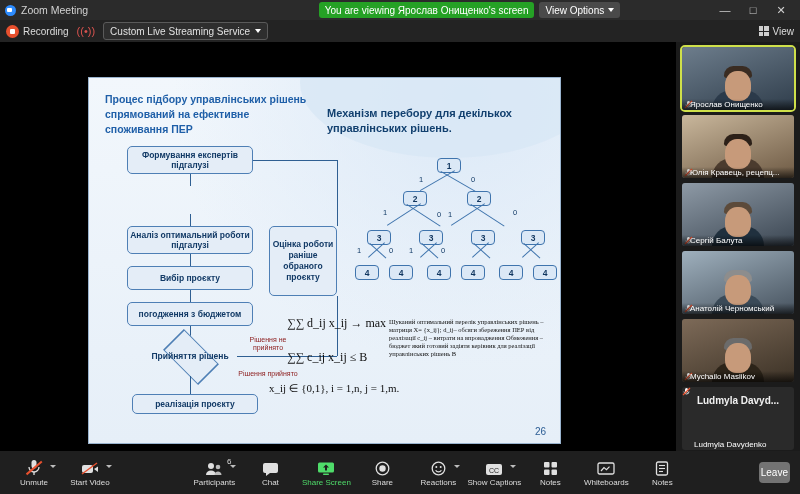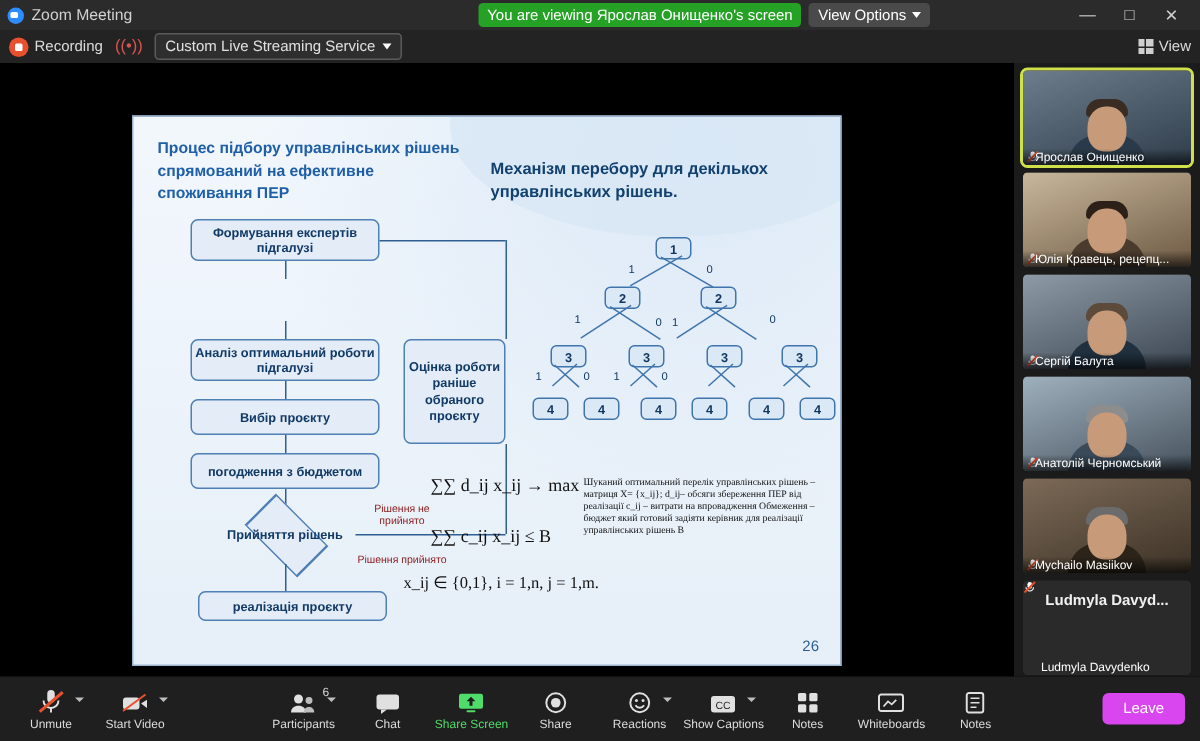--- a/index.html
+++ b/index.html
@@ -449,25 +449,25 @@
     top: 14px; right: 6px;
     width: 0; height: 0;
     border-left: 3px solid transparent;
     border-right: 3px solid transparent;
     border-top: 3.5px solid #bdbdbd;
   }
   .tools-left { display: flex; padding-left: 6px; }
   .tools-center { flex: 1; display: flex; justify-content: center; }
   .tools-right { display: flex; align-items: center; padding-right: 10px; }
   .leave {
-    background: #d946ef;
+    background: #737373;
     color: #fff;
     font-size: 10px;
     border-radius: 4px;
-    padding: 5px 14px;
+    padding: 5px 2px;
   }
   .mic-slash {
     position: relative;
   }
   .mic-slash::after {
     content: "";
     position: absolute;
     left: -2px; top: 8px;
     width: 20px; height: 1.5px;
     background: #e8502e;

